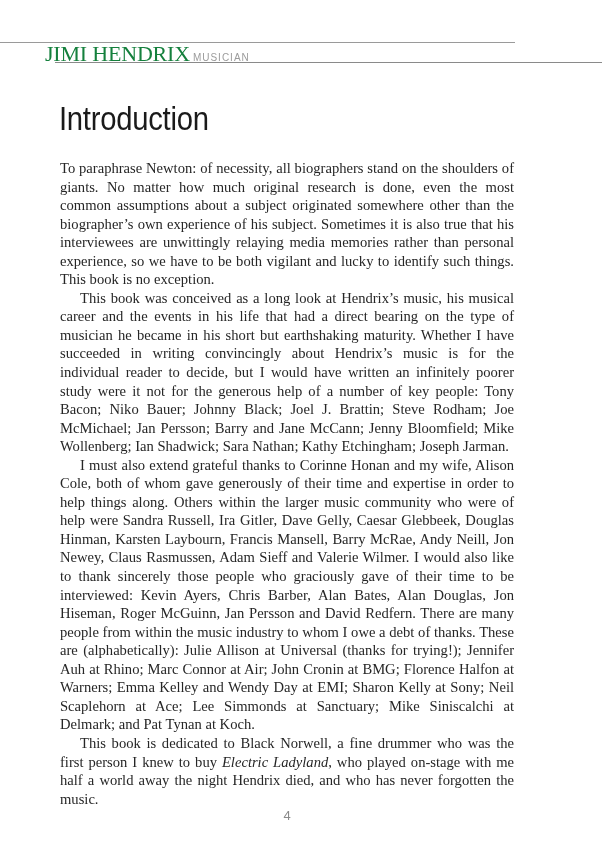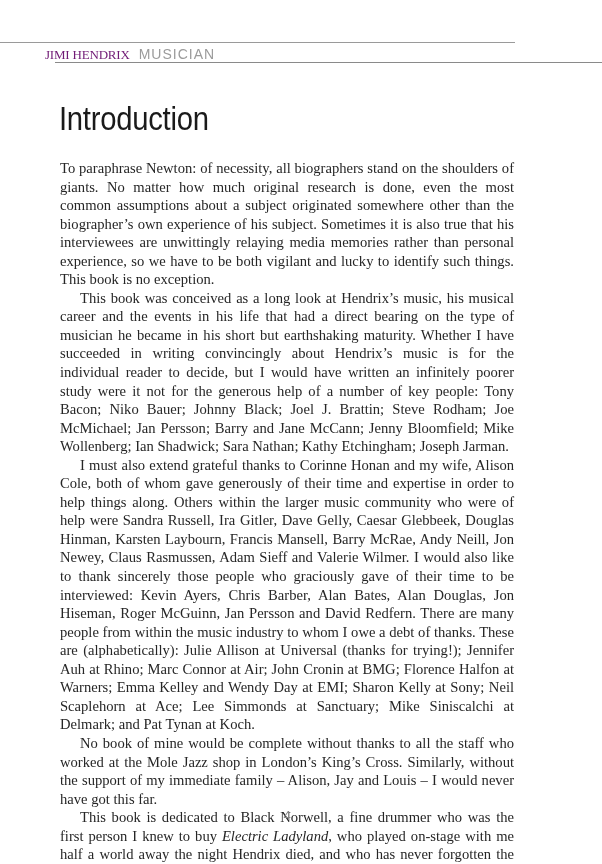--- a/index.html
+++ b/index.html
@@ -34,30 +34,30 @@
     .running-head {
       position: absolute;
       left: 45px;
       top: 45px;
       height: 18px;
       white-space: nowrap;
       line-height: 18px;
     }
     .rh-name {
       font-family: "Liberation Serif", "DejaVu Serif", serif;
-      font-size: 13px;
+      font-size: 22px;
       letter-spacing: -0.2px;
-      color: #701a75;
+      color: #15803d;
     }
     .rh-role {
       font-family: "Liberation Sans", "DejaVu Sans", sans-serif;
-      font-size: 14px;
+      font-size: 10px;
       letter-spacing: 1px;
       color: #9b9b9b;
-      margin-left: 9px;
+      margin-left: 3px;
     }
     .title {
       position: absolute;
       left: 59px;
       top: 98px;
       margin: 0;
       font-family: "Liberation Sans", "DejaVu Sans", sans-serif;
       font-weight: normal;
       font-size: 34px;
       line-height: 40px;
@@ -104,17 +104,16 @@
   <span class="rh-name">JIMI HENDRIX</span><span class="rh-role">MUSICIAN</span>
 </div>
 <div class="rule-bottom"></div>
 
 <h1 class="title">Introduction</h1>
 
 <div class="body-text">
   <p>To paraphrase Newton: of necessity, all biographers stand on the shoulders of giants. No matter how much original research is done, even the most common assumptions about a subject originated somewhere other than the biographer’s own experience of his subject. Sometimes it is also true that his interviewees are unwittingly relaying media memories rather than personal experience, so we have to be both vigilant and lucky to identify such things. This book is no exception.</p>
   <p class="indent">This book was conceived as a long look at Hendrix’s music, his musical career and the events in his life that had a direct bearing on the type of musician he became in his short but earthshaking maturity. Whether I have succeeded in writing convincingly about Hendrix’s music is for the individual reader to decide, but I would have written an infinitely poorer study were it not for the generous help of a number of key people: Tony Bacon; Niko Bauer; Johnny Black; Joel J. Brattin; Steve Rodham; Joe McMichael; Jan Persson; Barry and Jane McCann; Jenny Bloomfield; Mike Wollenberg; Ian Shadwick; Sara Nathan; Kathy Etchingham; Joseph Jarman.</p>
   <p class="indent">I must also extend grateful thanks to Corinne Honan and my wife, Alison Cole, both of whom gave generously of their time and expertise in order to help things along. Others within the larger music community who were of help were Sandra Russell, Ira Gitler, Dave Gelly, Caesar Glebbeek, Douglas Hinman, Karsten Laybourn, Francis Mansell, Barry McRae, Andy Neill, Jon Newey, Claus Rasmussen, Adam Sieff and Valerie Wilmer. I would also like to thank sincerely those people who graciously gave of their time to be interviewed: Kevin Ayers, Chris Barber, Alan Bates, Alan Douglas, Jon Hiseman, Roger McGuinn, Jan Persson and David Redfern. There are many people from within the music industry to whom I owe a debt of thanks. These are (alphabetically): Julie Allison at Universal (thanks for trying!); Jennifer Auh at Rhino; Marc Connor at Air; John Cronin at BMG; Florence Halfon at Warners; Emma Kelley and Wendy Day at EMI; Sharon Kelly at Sony; Neil Scaplehorn at Ace; Lee Simmonds at Sanctuary; Mike Siniscalchi at Delmark; and Pat Tynan at Koch.</p>
-  <p class="indent">No book of mine would be complete without thanks to all the staff who worked at the Mole Jazz shop in London’s King’s Cross. Similarly, without the support of my immediate family – Alison, Jay and Louis – I would never have got this far.</p>
   <p class="indent"><span>This book is dedicated to Black Norwell, a fine drummer who was the first person I knew to buy </span><em>Electric Ladyland</em><span>, who played on-stage with me half a world away the night Hendrix died, and who has never forgotten the music.</span></p>
 </div>
 
 <div class="page-number">4</div>
 
 </body></html>

